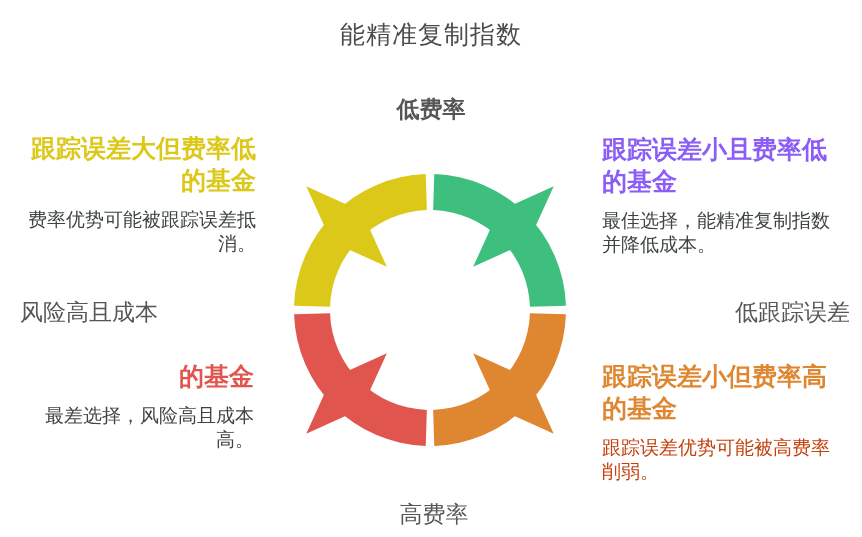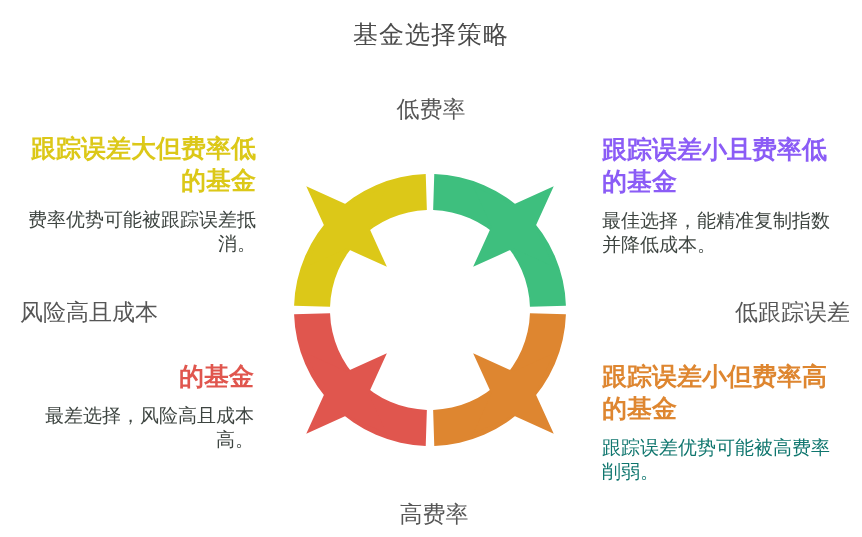--- a/index.html
+++ b/index.html
@@ -5,21 +5,21 @@
   html,body{margin:0;padding:0;background:#ffffff;}
   body{width:862px;height:537px;font-family:"DejaVu Sans","Liberation Sans",sans-serif;}
   .canvas{position:relative;width:862px;height:537px;overflow:hidden;background:#ffffff;}
 
   .page-title{
     position:absolute;top:18px;left:0;right:0;margin:0;
     text-align:center;font-size:25px;font-weight:400;letter-spacing:1px;
   }
 
   .axis{position:absolute;font-size:23px;font-weight:400;}
-  .axis-top{top:94px;left:0;right:0;text-align:center;}
+  .axis-top{top:94px;left:0;right:0;text-align:center;font-weight:bold;}
   .axis-bottom{top:499px;left:6px;right:0;text-align:center;}
   .axis-left{top:297px;left:20px;}
   .axis-right{top:297px;right:12px;text-align:right;}
 
   #ring{position:absolute;left:250px;top:130px;}
 
   .quad{position:absolute;width:238px;}
   .quad-tl{left:18px;top:133px;text-align:right;}
   .quad-tr{left:602px;top:134px;text-align:left;}
   .quad-bl{left:16px;top:361px;text-align:right;}
@@ -28,21 +28,21 @@
   .q-title{margin:0;font-size:25px;line-height:32px;font-weight:700;}
   .q-title span{display:block;}
   .q-desc{margin:10px 0 0 0;font-size:19px;line-height:24px;}
   .q-desc span{display:block;}
 </style>
 </head>
 <body>
 
 <div class="canvas">
 
-  <h1 class="page-title" style="color: rgb(75, 75, 75);">基金选择策略</h1>
+  <h1 class="page-title" style="color: rgb(75, 75, 75);">能精准复制指数</h1>
 
   <div class="axis axis-top" style="color: rgb(86, 86, 86);">低费率</div>
   <div class="axis axis-bottom" style="color: rgb(86, 86, 86);">高费率</div>
   <div class="axis axis-left" style="color: rgb(86, 86, 86);">风险高且成本</div>
   <div class="axis axis-right" style="color: rgb(86, 86, 86);">低跟踪误差</div>
 
   <svg id="ring" width="360" height="360" viewBox="0 0 360 360">
       <path d="M 44.07 175.73 A 136 136 0 0 1 175.73 44.07 L 176.86 80.05 A 100 100 0 0 0 80.05 176.86 Z" fill="#dcc818"></path>
       <polygon points="56.26,56.26 74.56,96.56 56.26,136.87 96.56,118.56 136.87,136.87 118.56,96.56 136.87,56.26 96.56,74.56" fill="#dcc818"></polygon>
       <path d="M 184.27 44.07 A 136 136 0 0 1 315.93 175.73 L 279.95 176.86 A 100 100 0 0 0 183.14 80.05 Z" fill="#3ebf7e"></path>
@@ -83,19 +83,19 @@
       <span>最差选择，风险高且成本</span>
       <span>高。</span>
     </p>
   </div>
 
   <div class="quad quad-br">
     <h3 class="q-title" style="color: rgb(222, 134, 48);">
       <span>跟踪误差小但费率高</span>
       <span>的基金</span>
     </h3>
-    <p class="q-desc" style="color: #0f766e;">
+    <p class="q-desc" style="color: #c2410c;">
       <span>跟踪误差优势可能被高费率</span>
       <span>削弱。</span>
     </p>
   </div>
 
 </div>
 
 </body></html>

